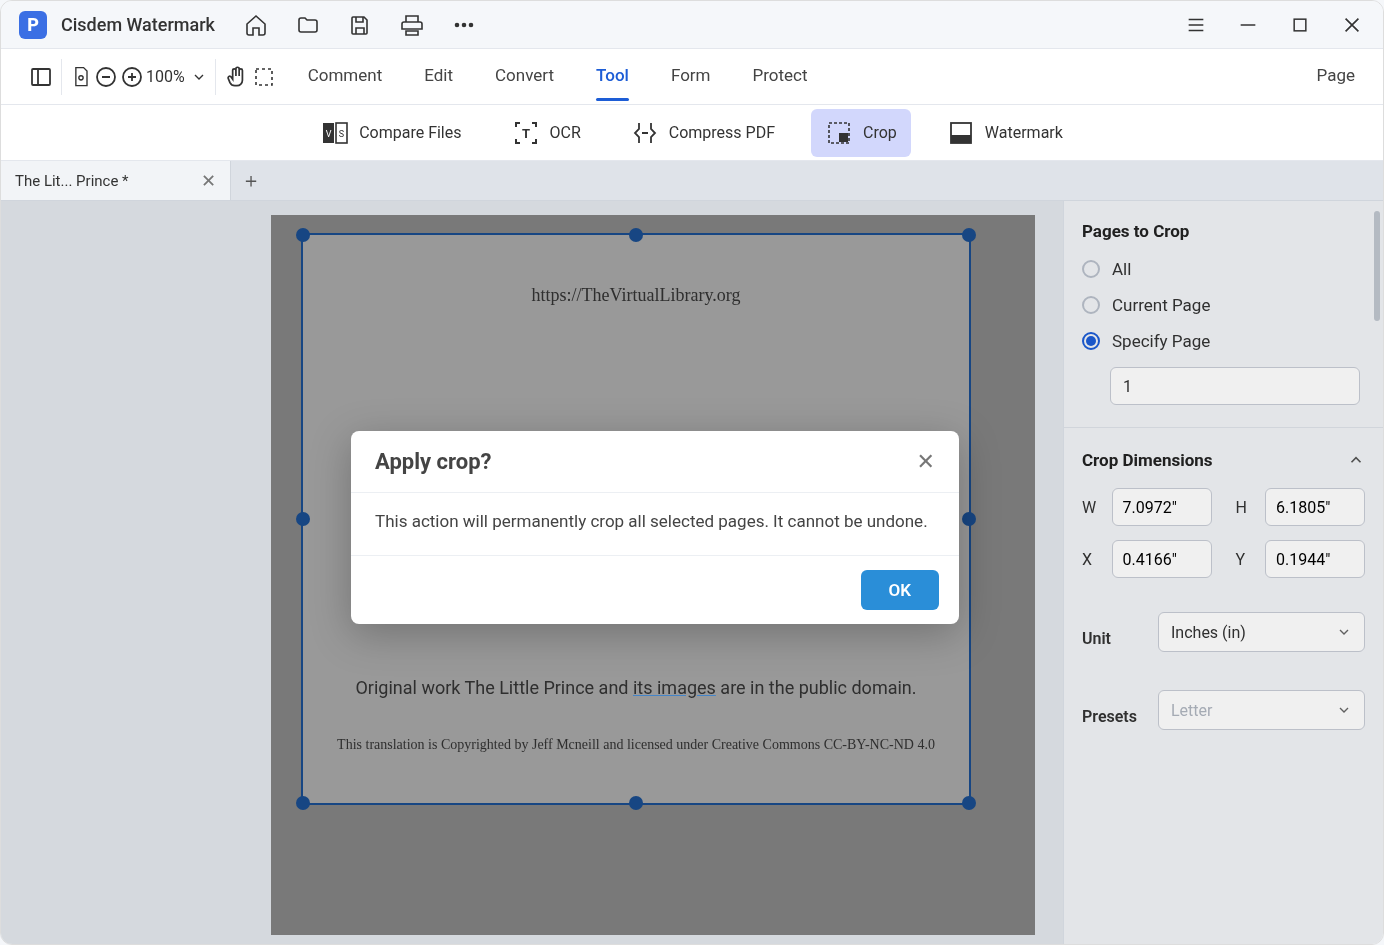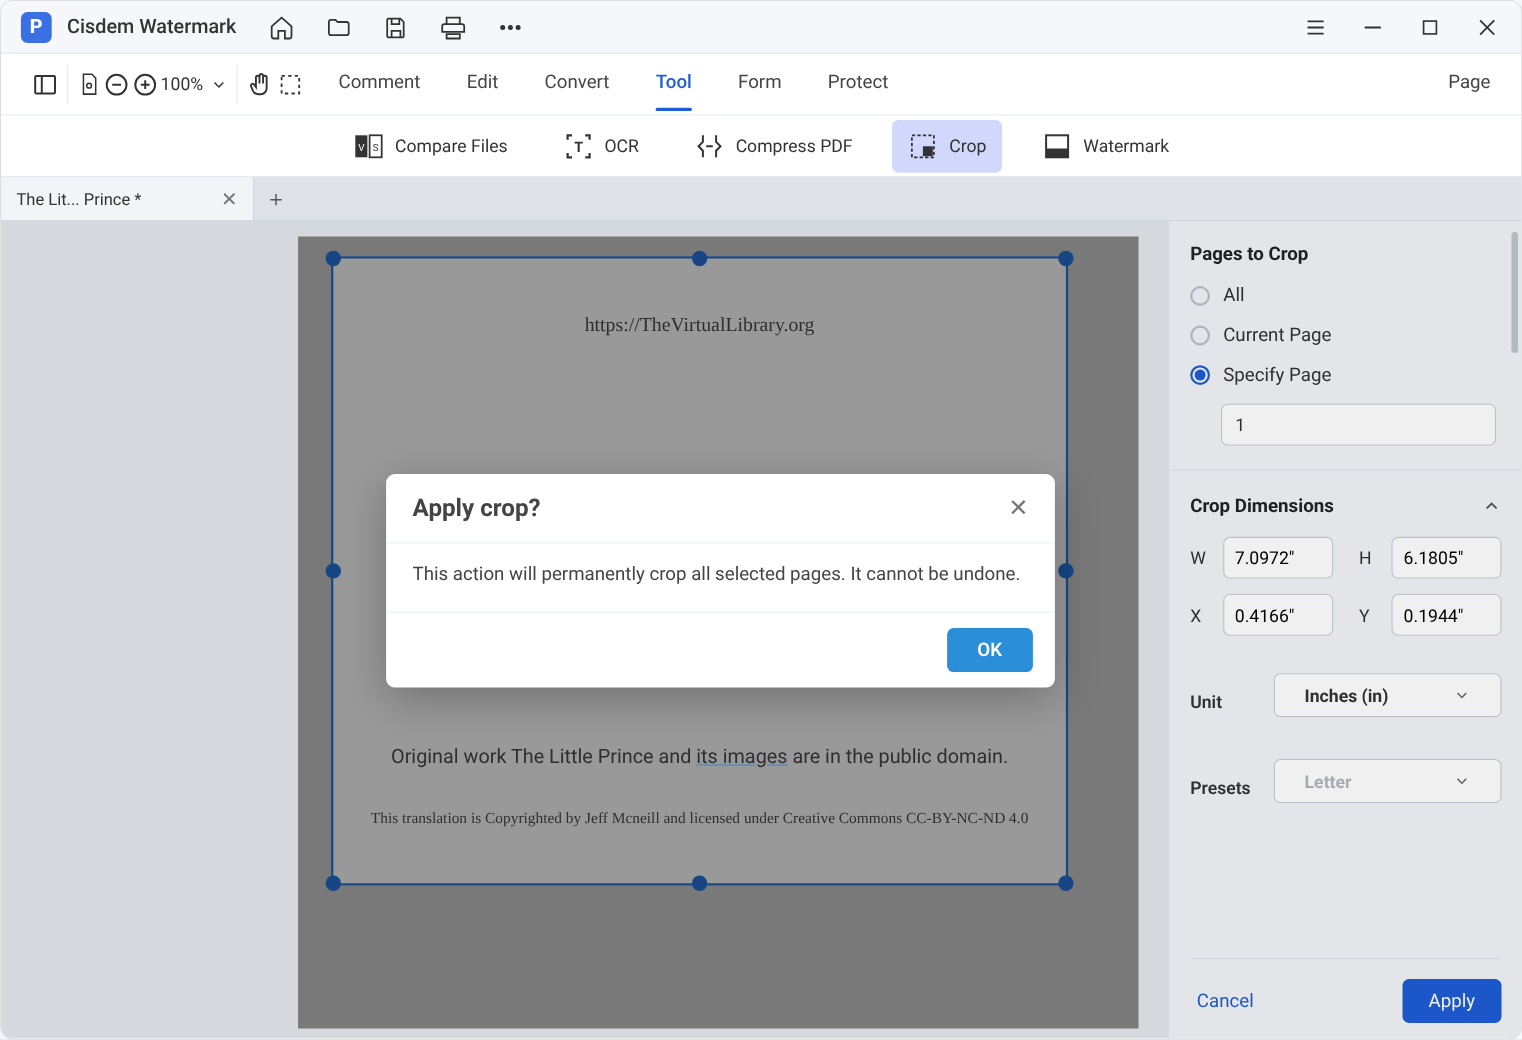--- a/index.html
+++ b/index.html
@@ -62,21 +62,21 @@
 .radio.checked { border-color:#1d5dd6; }
 .radio.checked::after { content:''; width:10px; height:10px; background:#1d5dd6; border-radius:50%; }
 .page-input { margin-left:28px; width:250px; height:38px; border:1px solid #c8cdd6; border-radius:6px; padding:0 12px; font-size:16px; background:#fff; color:#333; }
 .hr { height:1px; background:#dfe3e9; margin:22px -18px; }
 .dim-head { display:flex; justify-content:space-between; align-items:center; font-size:17px; font-weight:700; color:#222; margin-bottom:18px; }
 .dim-row { display:flex; align-items:center; gap:14px; margin-bottom:14px; }
 .dim-lbl { width:20px; font-size:16px; color:#333; }
 .dim-input { width:100px; height:38px; border:1px solid #c8cdd6; border-radius:6px; padding:0 10px; font-size:16px; background:#fff; text-align:left; }
 .sel-row { display:flex; align-items:center; gap:14px; margin-bottom:18px; margin-top:20px; }
 .sel-lbl { font-size:16px; font-weight:600; color:#333; width:62px;margin-top:12px; }
-.select { flex:1; height:40px; border:1px solid #c8cdd6; border-radius:6px; background:#fff; display:flex; align-items:center; justify-content:space-between; padding:0 27px; font-size:16px; color:#333; cursor:pointer;font-weight:bold; }
+.select { flex:1; height:40px; border:1px solid #c8cdd6; border-radius:6px; background:#fff; display:flex; align-items:center; justify-content:space-between; padding:0 12px; font-size:16px; color:#333; cursor:pointer; }
 .preset-disabled { color:#b0b6c0; }
 .sp-footer { margin-top:auto; padding-top:18px; border-top:1px solid #dfe3e9; display:flex; justify-content:space-between; align-items:center; }
 .btn-cancel { color:#1d5dd6; font-size:17px; cursor:pointer; padding:10px 6px; }
 .btn-apply { background:#1d5dd6; color:#fff; font-size:17px; padding:10px 24px; border-radius:6px; cursor:pointer; }
 .side-scrollbar { position:absolute; top:10px; right:3px; width:6px; height:110px; background:#c0c6cf; border-radius:3px; }
 .modal { position:absolute; left:350px; top:430px; width:608px; background:#fff; border-radius:8px; box-shadow:0 10px 40px rgba(0,0,0,0.25); overflow:hidden; }
 .modal-head { display:flex; align-items:flex-end; justify-content:space-between; padding:18px 24px; }
 .modal-title { font-size:22px; font-weight:700; color:#444; }
 .modal-close { font-size:22px; color:#777; cursor:pointer; }
 .modal-body { padding:18px 24px 24px; border-top:1px solid #eceff3; border-bottom:1px solid #eceff3; font-size:17px; color:#444; }
@@ -321,24 +321,20 @@
     </div>
     <div class="sel-row">
       <span class="sel-lbl">Presets</span>
       <div class="select">
         <span class="preset-disabled">Letter</span>
         <svg width="16" height="16" viewBox="0 0 24 24" fill="none" stroke="#666" stroke-width="2">
             <path d="M6 9l6 6 6-6"></path>
           </svg>
       </div>
     </div>
-    <div class="sp-footer">
-      <div class="btn-cancel">Cancel</div>
-      <div class="btn-apply">Apply</div>
-    </div>
     <div class="overlay-dim2"></div>
   </div>
 </div>
 
 <div class="modal">
   <div class="modal-head">
     <div class="modal-title">Apply crop?</div>
     <div class="modal-close">✕</div>
   </div>
   <div class="modal-body">This action will permanently crop all selected pages. It cannot be undone.</div>

